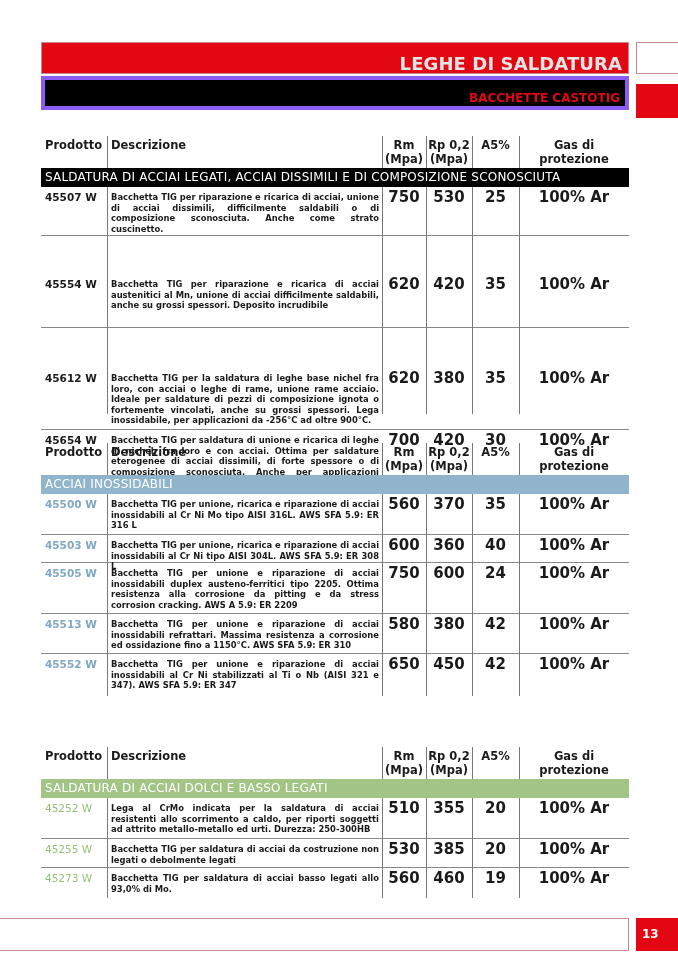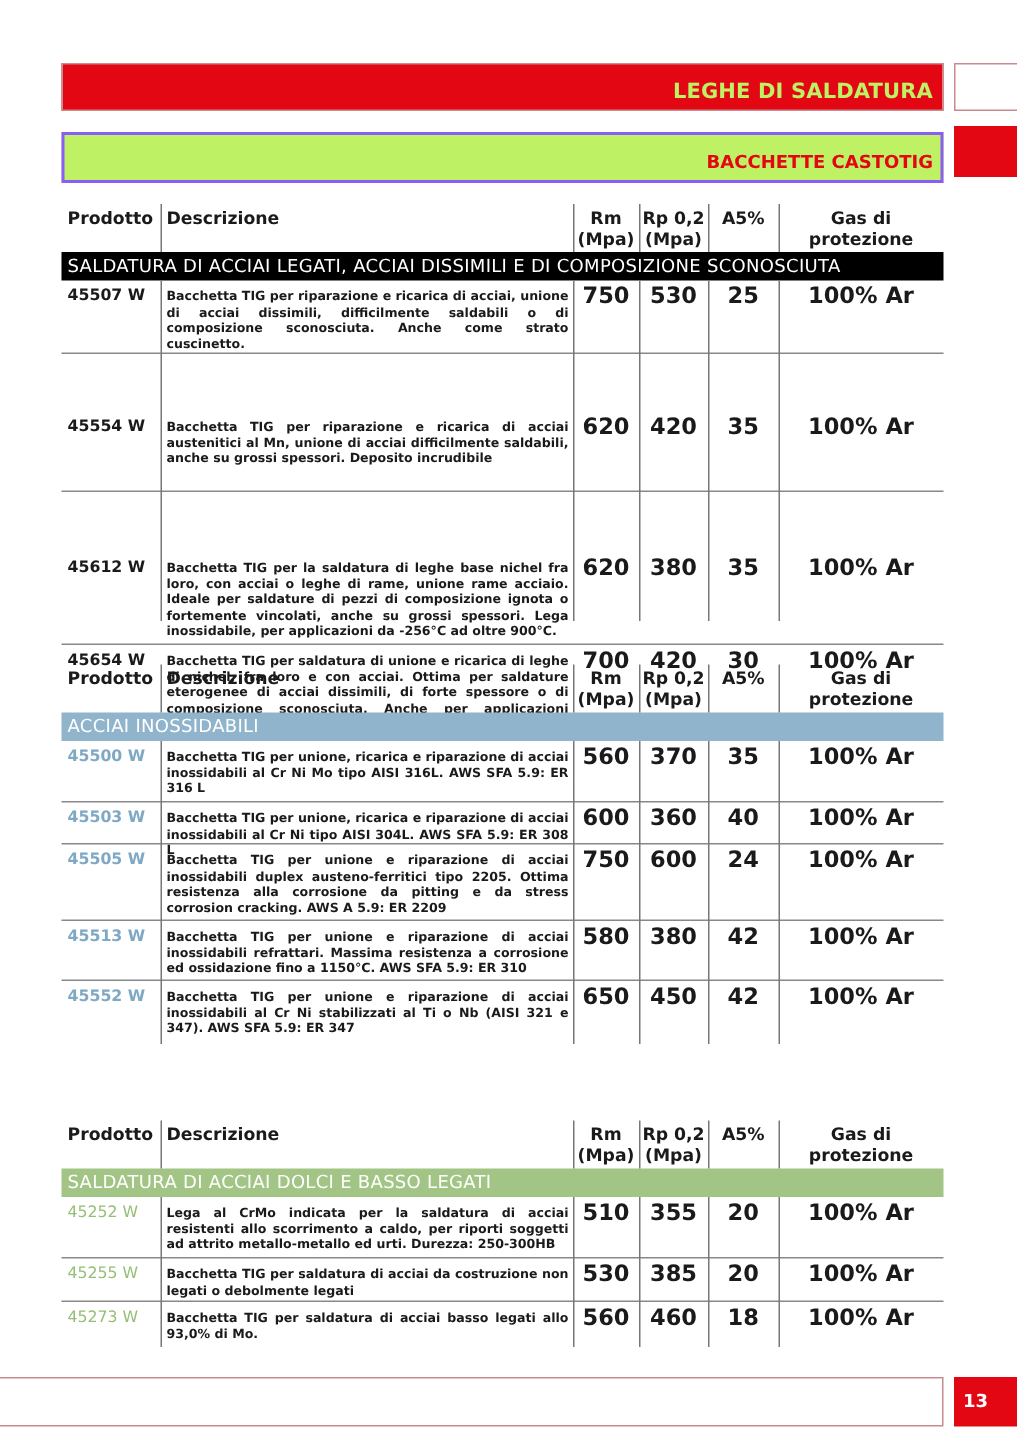--- a/index.html
+++ b/index.html
@@ -8,29 +8,29 @@
     background: #ffffff;
     font-family: "DejaVu Sans", sans-serif;
     color: #1a1a1a;
   }
   .hdr1 {
     position: absolute; left: 41px; top: 42px; width: 588px; height: 32px;
     background: #e30613; border: 1px solid #c98a8f; box-sizing: border-box;
   }
   .hdr1 span {
     position: absolute; right: 6px; top: 10px;
-    color: #bef264; font-weight: bold; font-size: 14px; letter-spacing: 0.1px;
+    color: #e5e5e5; font-weight: bold; font-size: 18px; letter-spacing: 0.1px;
   }
   .hdr1-side {
     position: absolute; left: 636px; top: 42px; width: 50px; height: 32px;
     border: 1px solid #c98a8f; box-sizing: border-box; background: #fff;
   }
   .hdr2 {
-    position: absolute; left: 41px; top: 88px; width: 588px; height: 34px;
-    background: #bef264; border: 2px solid #8b5cf6; box-sizing: border-box;
+    position: absolute; left: 41px; top: 76px; width: 588px; height: 34px;
+    background: #000000; border: 4px solid #8b5cf6; box-sizing: border-box;
   }
   .hdr2 span {
     position: absolute; right: 5px; top: 11px;
     color: #e30613; font-weight: bold; font-size: 12px;
   }
   .hdr2-side {
     position: absolute; left: 636px; top: 84px; width: 50px; height: 34px;
     background: #e30613;
   }
 
@@ -224,21 +224,21 @@
     <div class="cell num c-rm">530</div>
     <div class="cell num c-rp">385</div>
     <div class="cell num c-a5">20</div>
     <div class="cell num c-gas">100% Ar</div>
   </div>
   <div class="row last" style="height:30px;">
     <div class="cell code green">45273 W</div>
     <div class="cell desc">Bacchetta TIG per saldatura di acciai basso legati allo 93,0% di Mo.</div>
     <div class="cell num c-rm">560</div>
     <div class="cell num c-rp">460</div>
-    <div class="cell num c-a5">18</div>
+    <div class="cell num c-a5">19</div>
     <div class="cell num c-gas">100% Ar</div>
   </div>
   <div class="vline" style="left:66px;top:0;height:32px;"></div>
   <div class="vline" style="left:341px;top:0;height:32px;"></div>
   <div class="vline" style="left:385px;top:0;height:32px;"></div>
   <div class="vline" style="left:431px;top:0;height:32px;"></div>
   <div class="vline" style="left:478px;top:0;height:32px;"></div>
   <div class="vline" style="left:66px;top:51px;height:100px;"></div>
   <div class="vline" style="left:341px;top:51px;height:100px;"></div>
   <div class="vline" style="left:385px;top:51px;height:100px;"></div>

